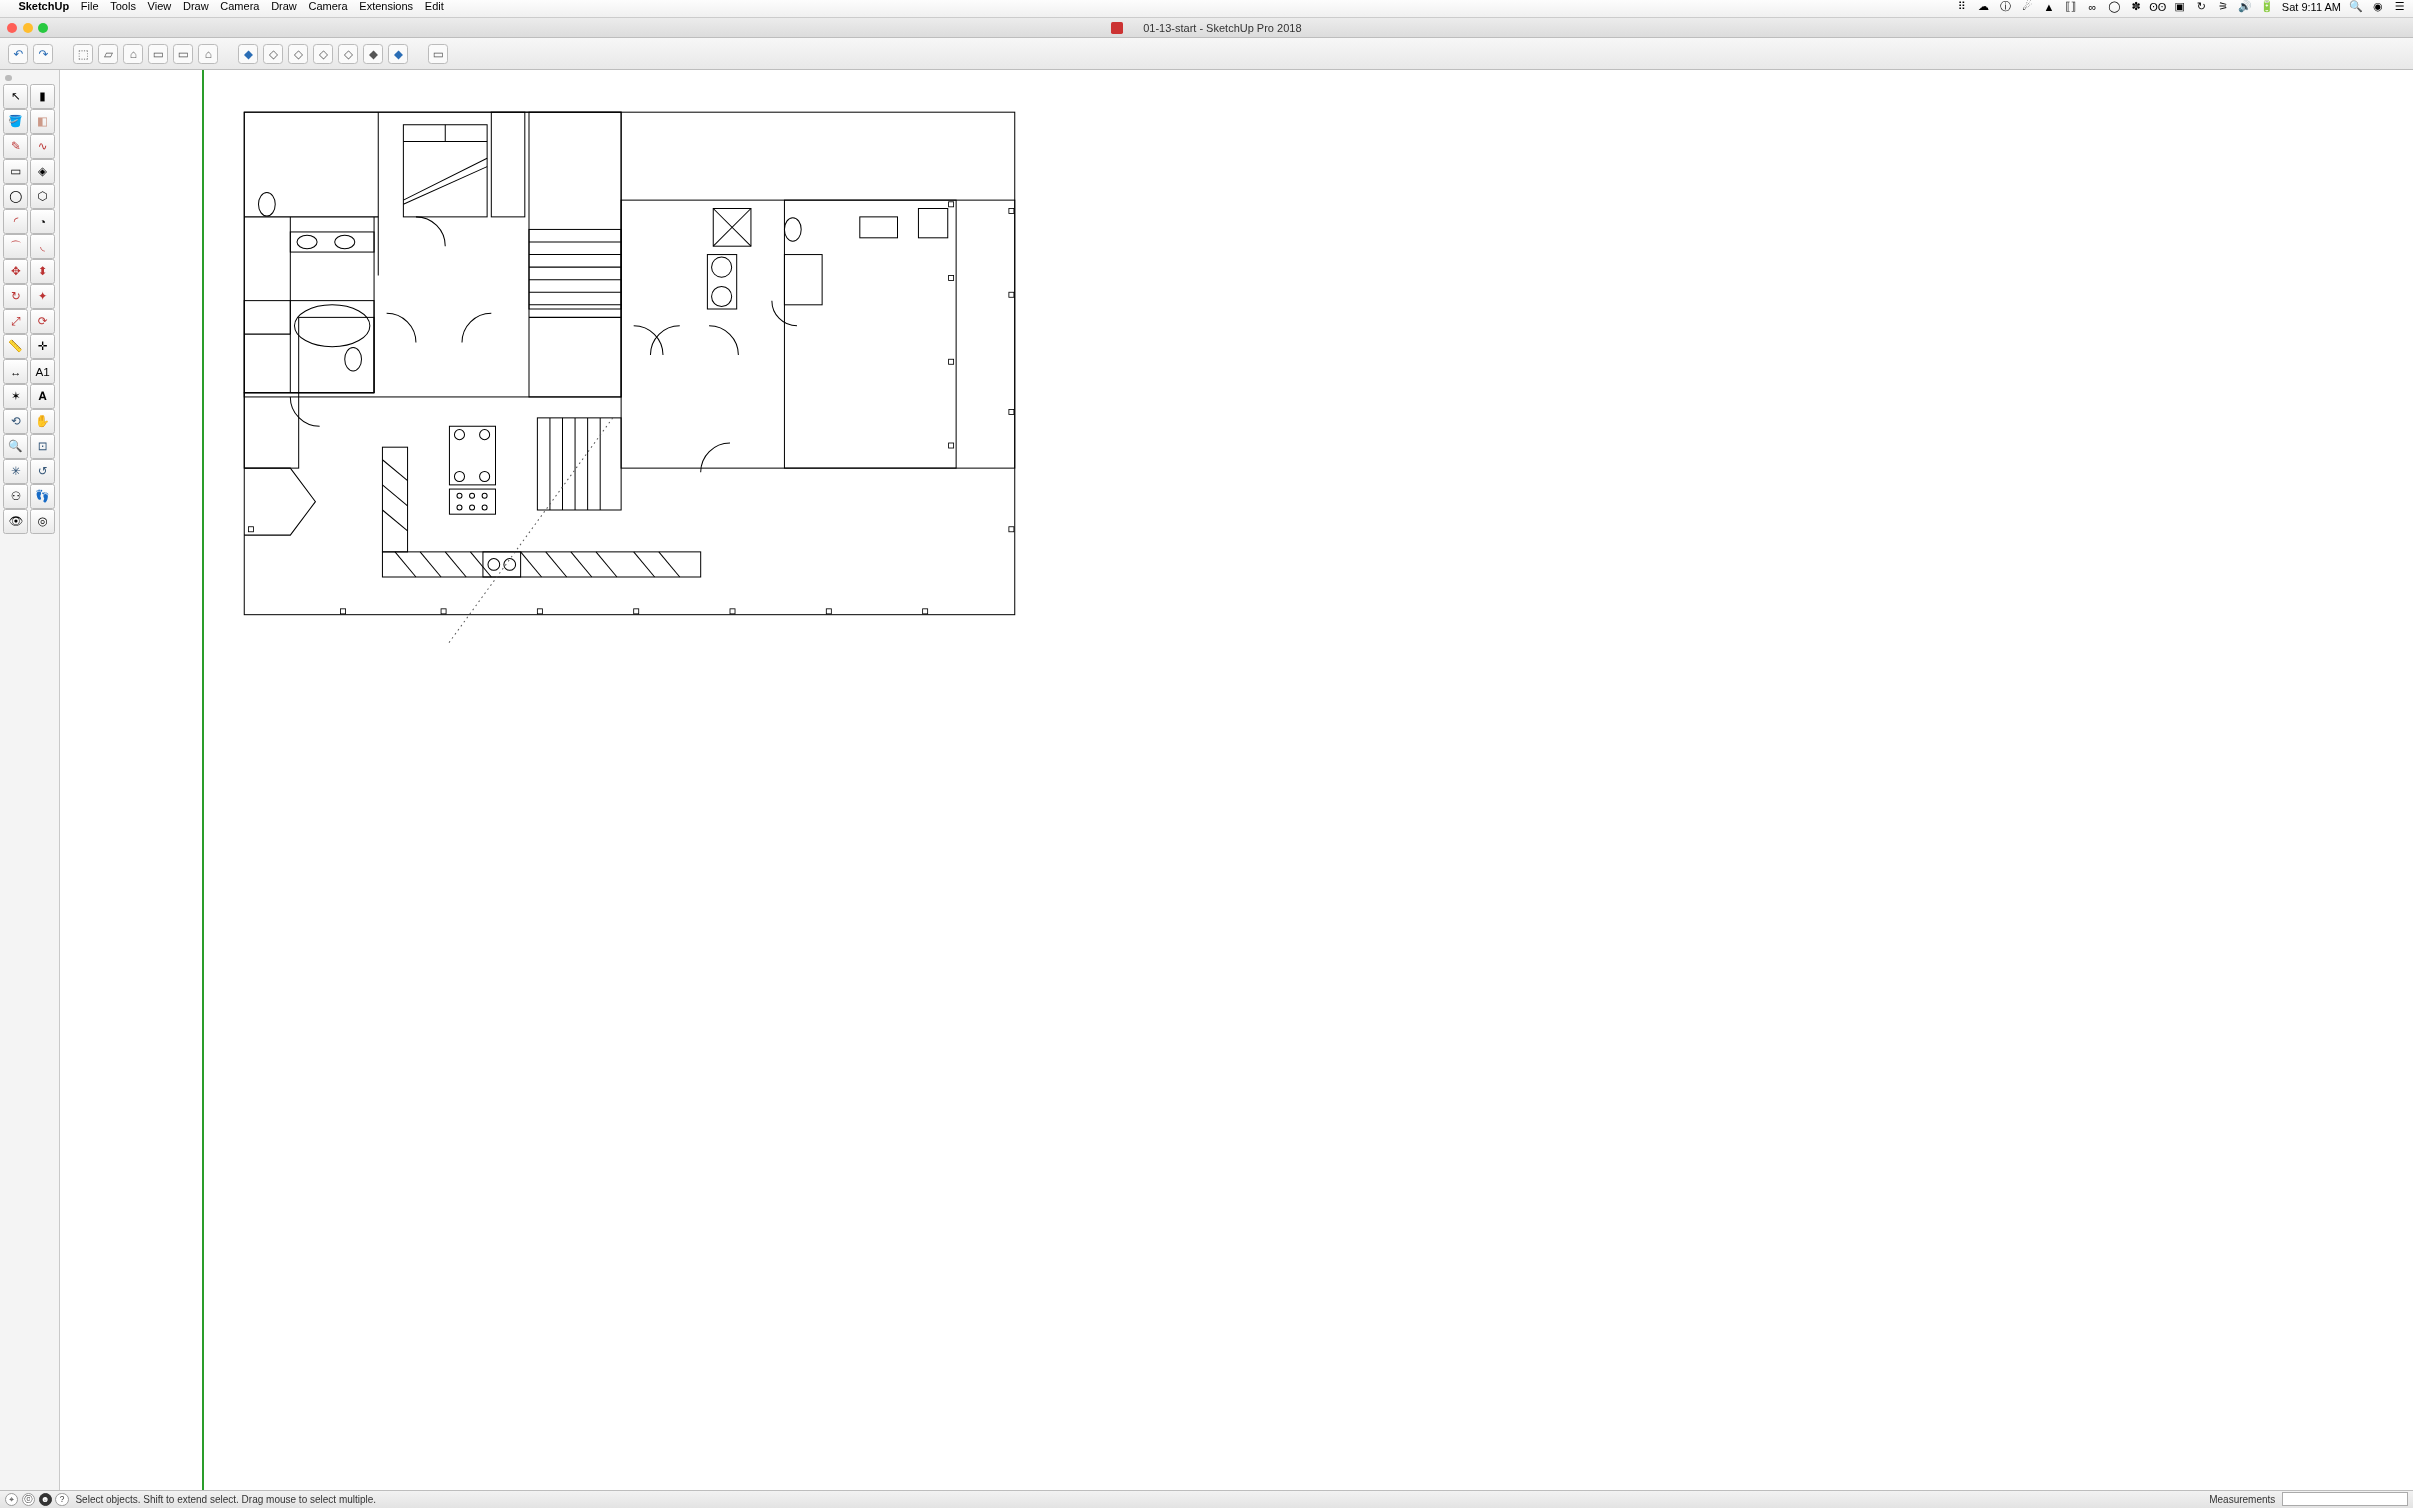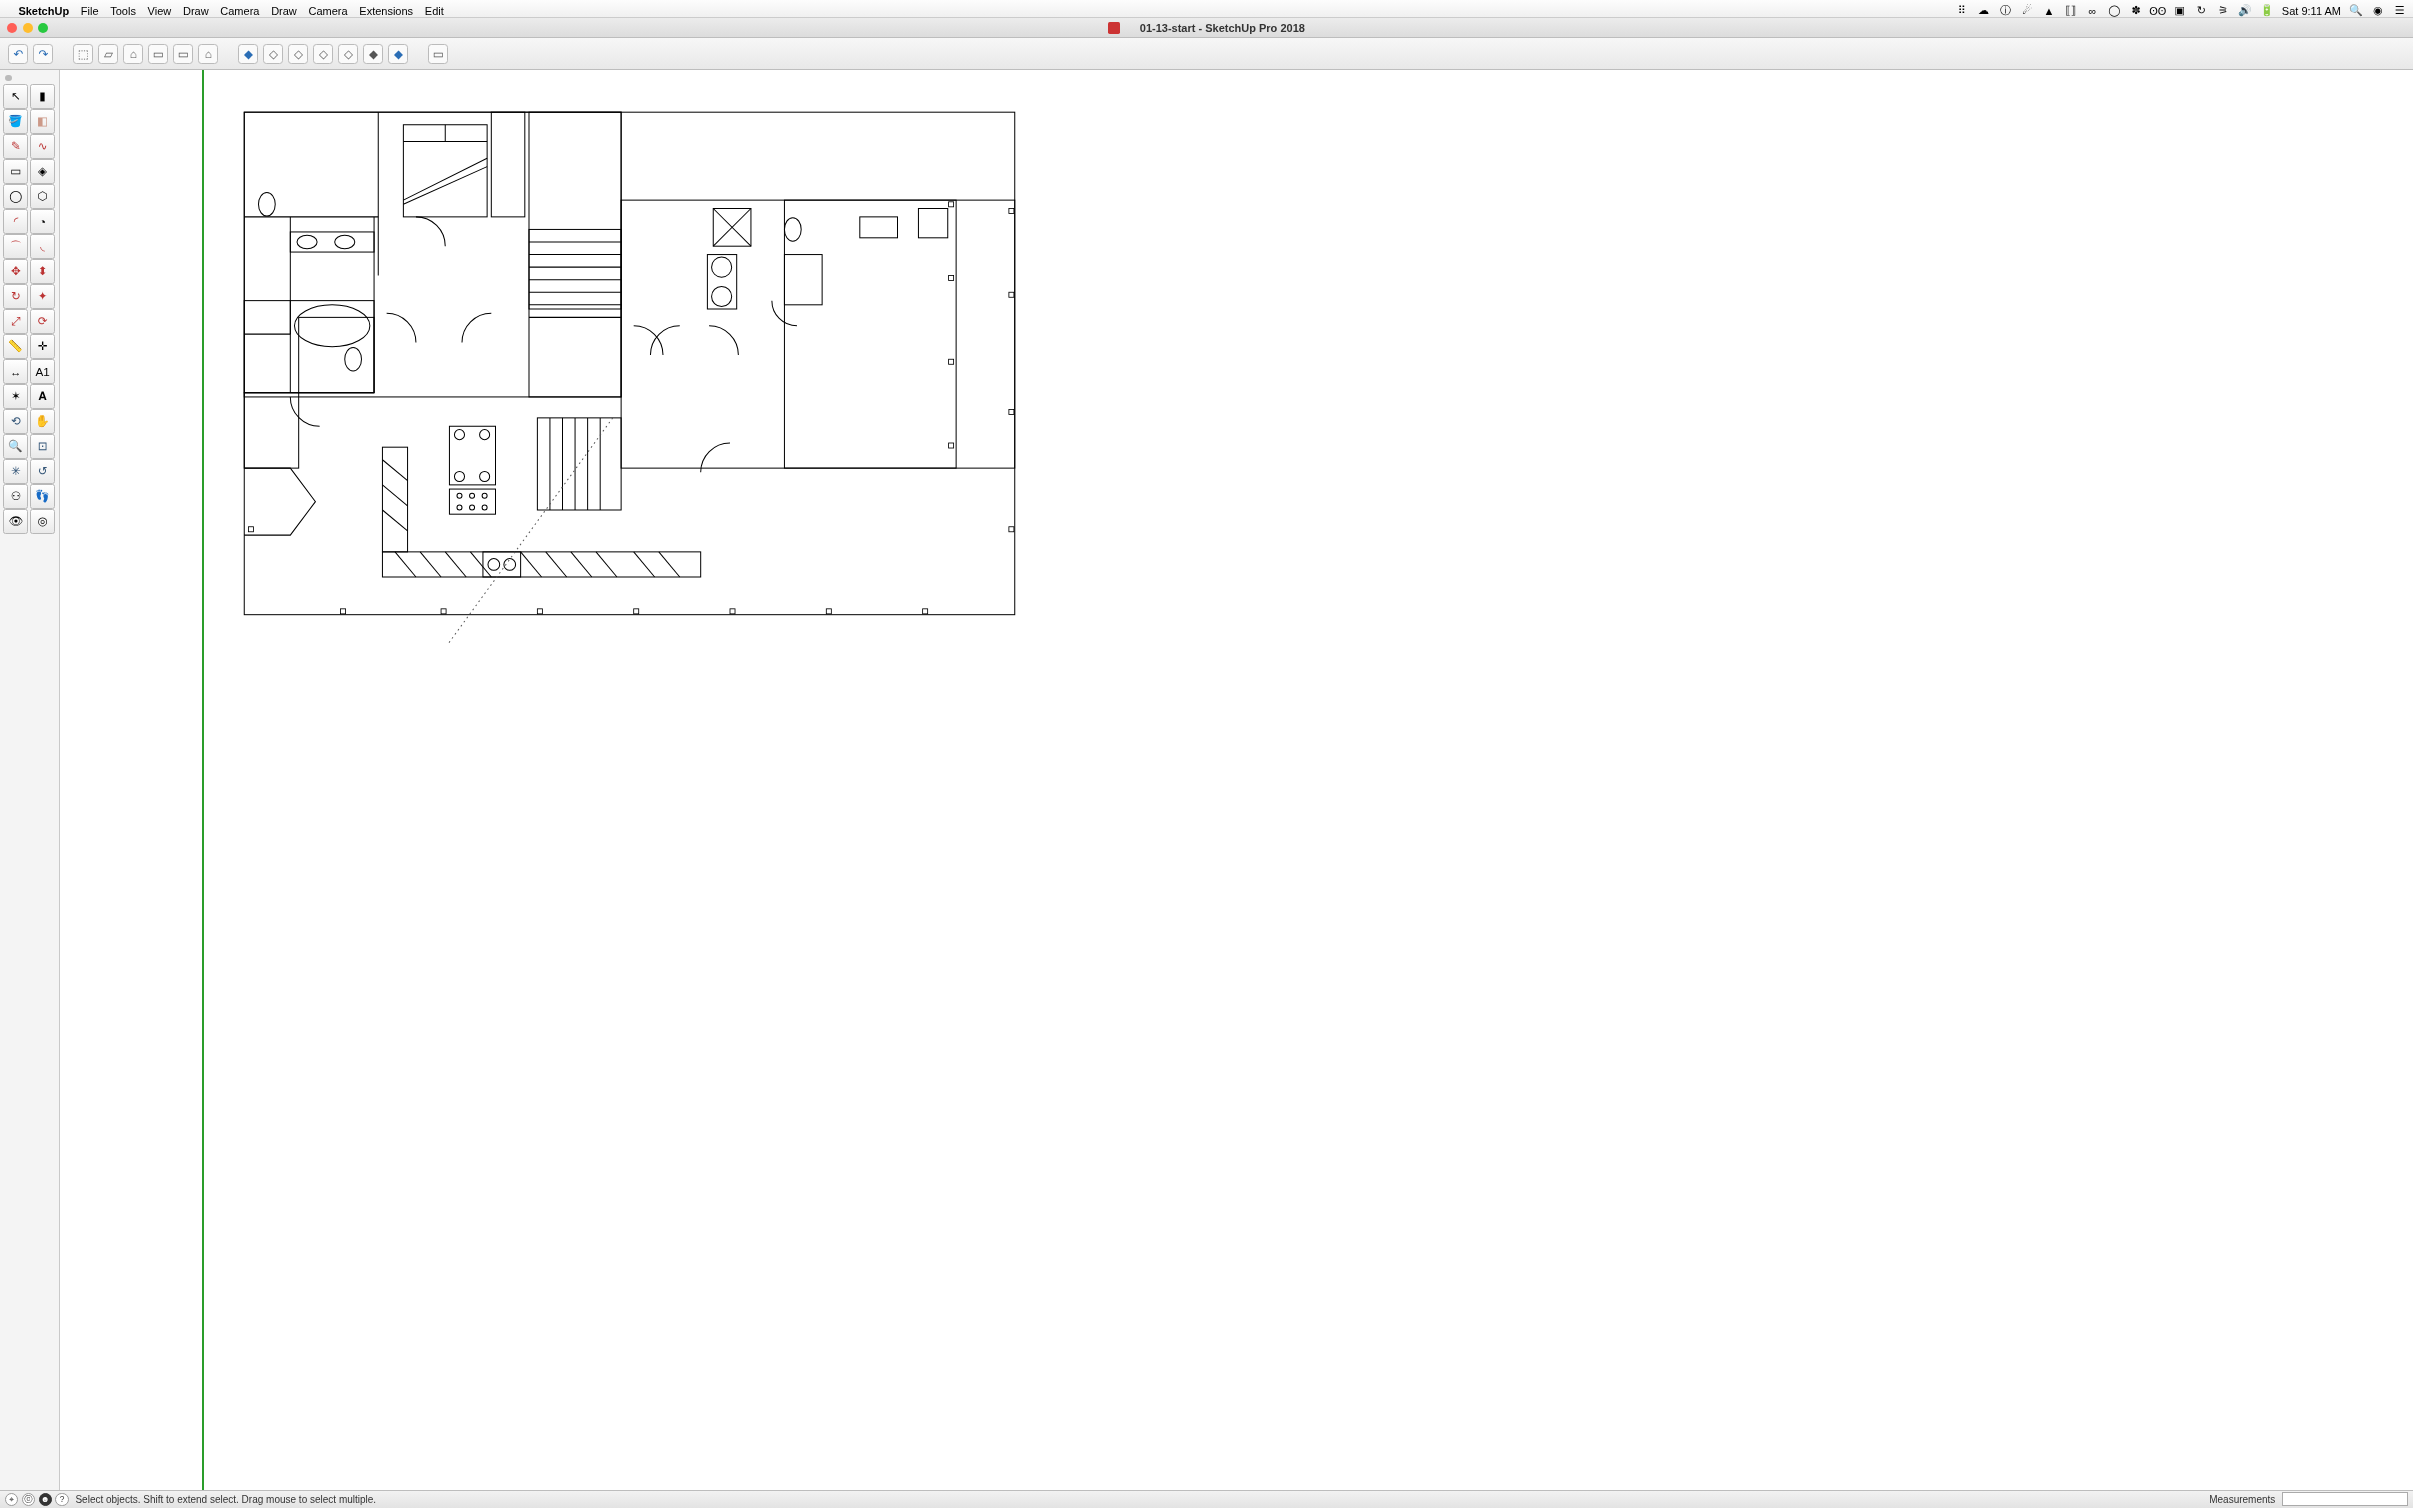--- a/index.html
+++ b/index.html
@@ -1,32 +1,32 @@
 <!DOCTYPE html>
 <html><head>
 <meta charset="utf-8">
 <style>
   * { box-sizing: border-box; margin: 0; padding: 0; }
   html, body { width: 100%; height: 100%; font-family: -apple-system, "Helvetica Neue", Arial, sans-serif; font-size: 11px; color: #000; background: #eee; }
   body { display: flex; flex-direction: column; }
 
   
-  .menubar { height: 18.4px; background: linear-gradient(#fdfdfd,#f0f0f0); display: flex; align-items: flex-end; padding: 0 6.7px; gap: 11.7px; font-size: 11px; border-bottom: 0.8px solid #ccc; }
+  .menubar { height: 18.4px; background: linear-gradient(#fdfdfd,#f0f0f0); display: flex; align-items: flex-start; padding: 0 6.7px; gap: 11.7px; font-size: 11px; border-bottom: 0.8px solid #ccc; }
   .menubar .apple { font-size: 12.6px; }
   .menubar .appname { font-weight: 700; }
   .menubar-spacer { flex: 1; }
   .menubar-right { display: flex; align-items: center; gap: 8.4px; font-size: 11px; }
   .menubar-right .ic { display:inline-flex; align-items:center; justify-content:center; width:13.4px; height:13.4px; }
 
   
   .titlebar { height: 20px; background: linear-gradient(#ececec,#dcdcdc); border-bottom:0.8px solid #bdbdbd; display:flex; align-items:center; position:relative; }
   .traffic { position:absolute; left:6.7px; top:4.2px; display:flex; gap:5.9px;}
   .traffic span{ width:10px; height:10px; border-radius:50%; display:block;}
   .tl-close{background:#ff5f57;} .tl-min{background:#ffbd2e;} .tl-max{background:#28c940;}
-  .title-center{ margin:0 auto; display:flex; align-items:center; gap:20px; font-size:11px; color:#333;font-weight:bold;}
+  .title-center{ margin:0 auto; display:flex; align-items:center; gap:20px; font-size:11px; color:#333;}
   .doc-icon{ width:11.7px;height:11.7px; background:#c33; border-radius:1.7px; }
 
   
   .toolbar { height: 32px; background: linear-gradient(#f7f7f7,#e8e8e8); border-bottom:0.8px solid #bdbdbd; display:flex; align-items:center; padding:0 8.4px; gap:5px;}
   .tb-btn{ width:20px; height:20px; border:0.8px solid #bbb; border-radius:3.4px; background:#fafafa; display:flex; align-items:center; justify-content:center; font-size:11.7px; color:#555; cursor:pointer;}
   .tb-sep{ width:10px; }
 
   
   .mainrow{ flex:1; display:flex; background:#fff; position:relative; overflow:hidden;}
   .tool-palette{ width:60px; background:#f4f4f4; border-right:0.8px solid #c9c9c9; padding:3.4px; display:flex; flex-direction:column; gap:1.7px;}

